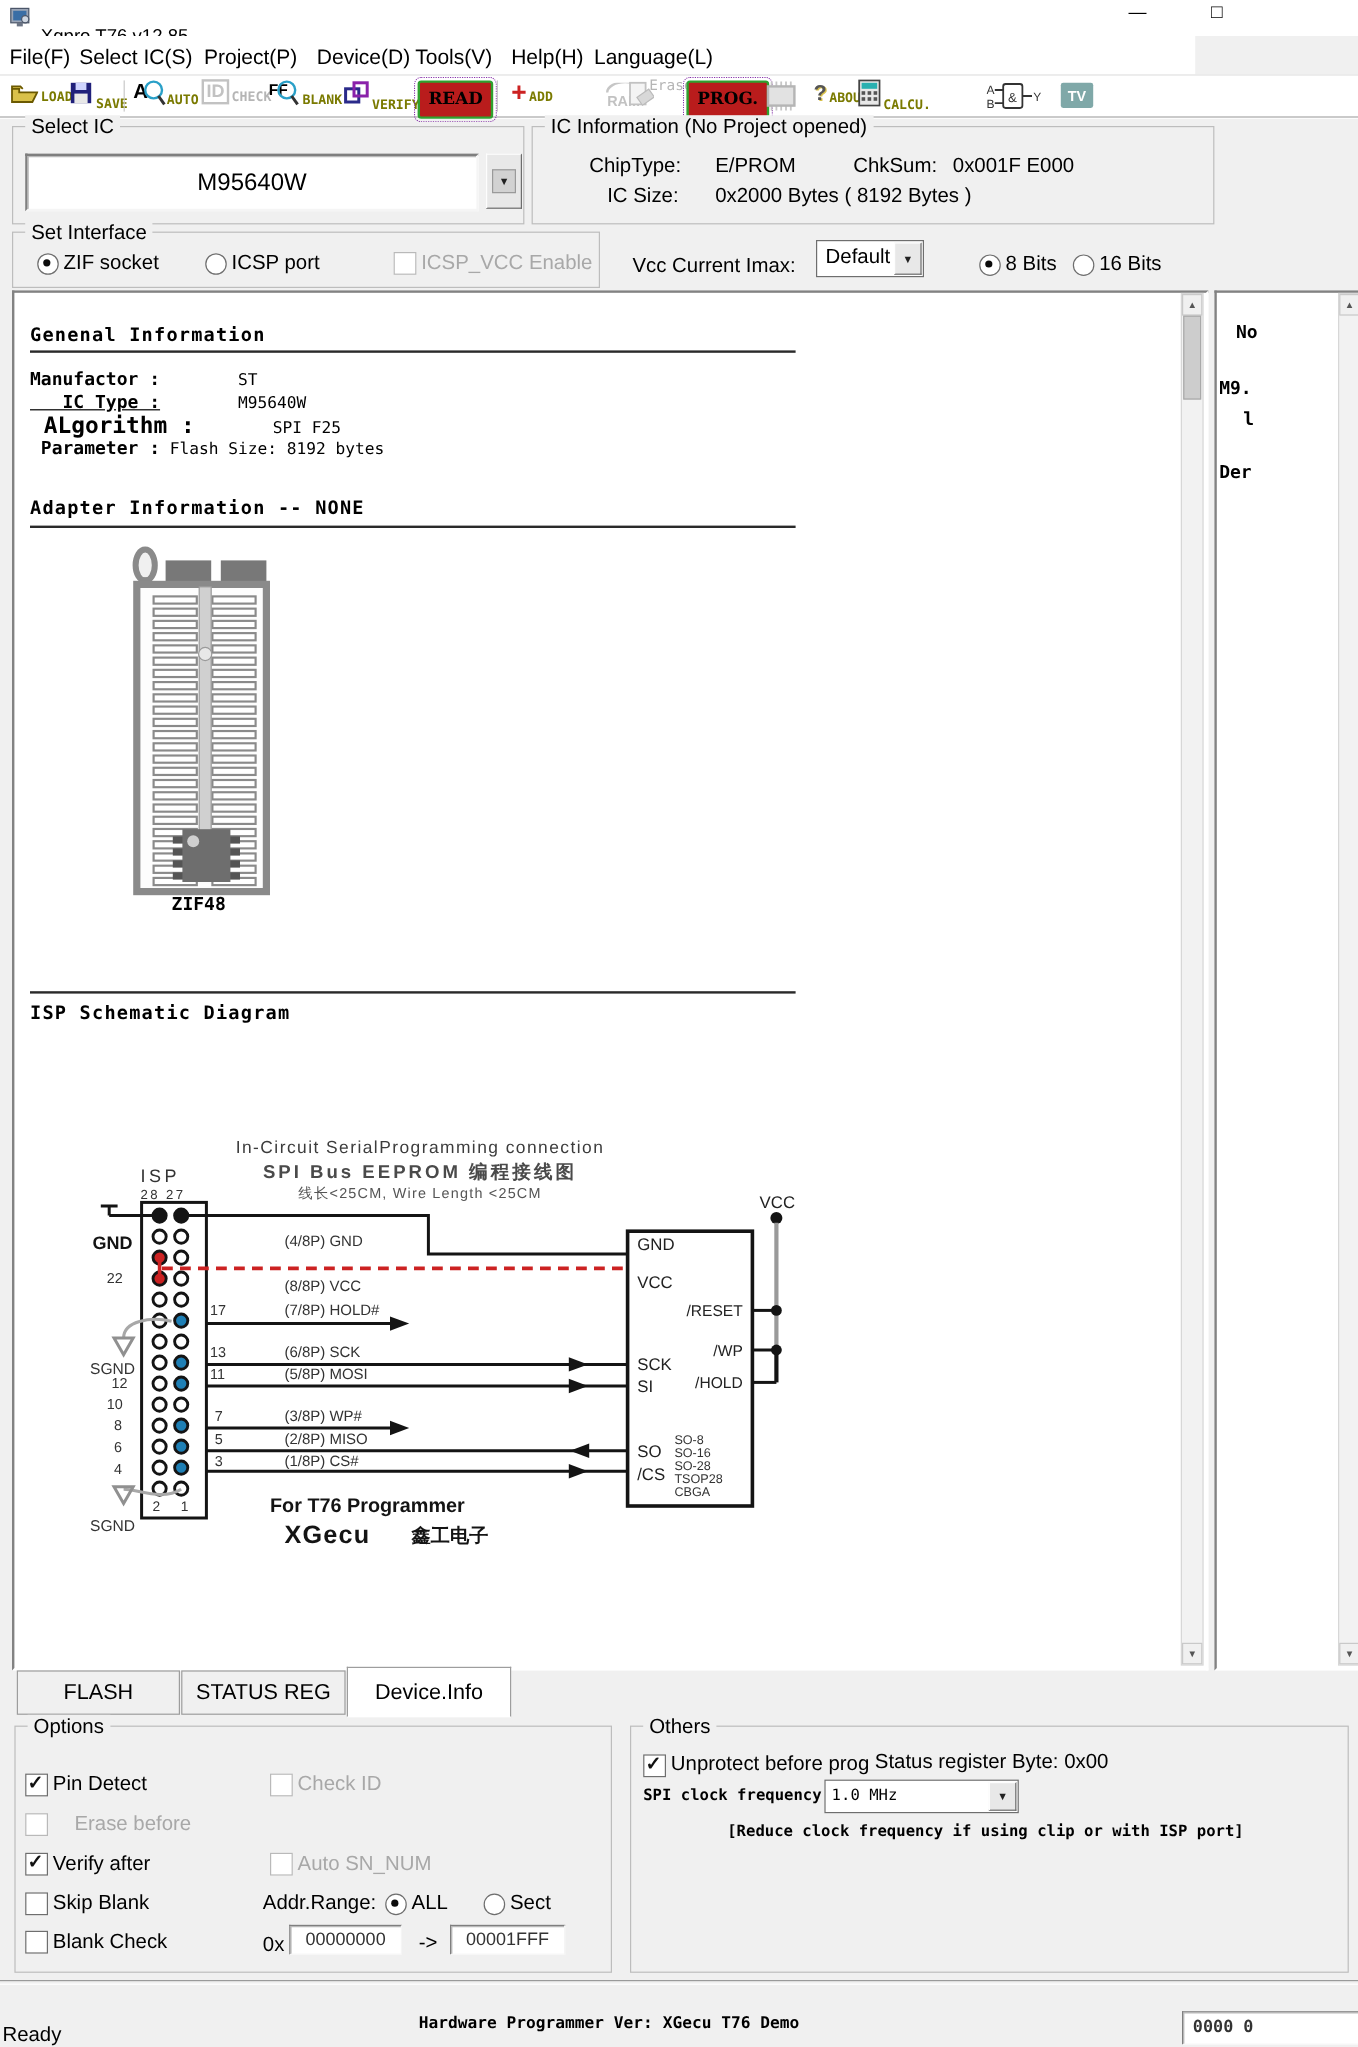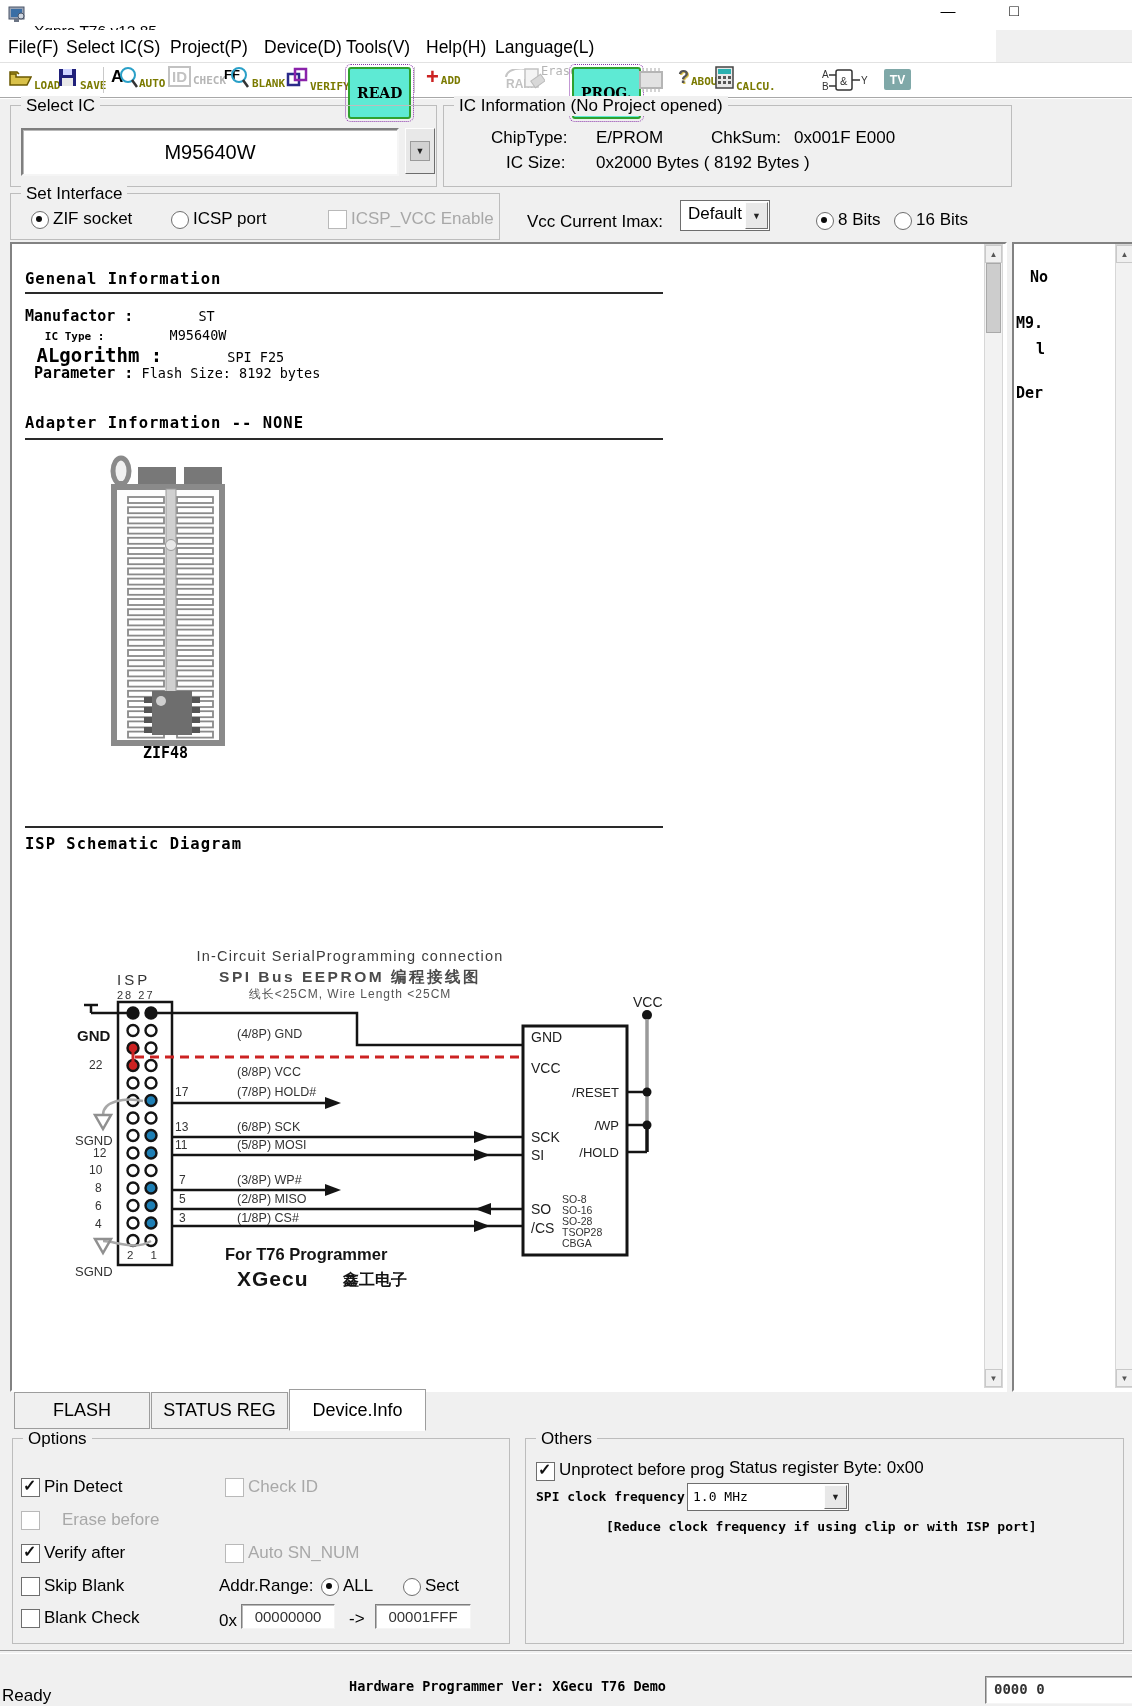--- a/index.html
+++ b/index.html
@@ -26,22 +26,22 @@
   .combo{position:absolute;background:#fff;border:1px solid #6e6e6e;}
   .tab{position:absolute;background:#f0f0f0;border:1px solid #9d9d9d;display:flex;align-items:center;justify-content:center;font-size:18px;}
   .tab.active{background:#fff;border-bottom:1px solid #fff;z-index:3;}
   .sb{position:absolute;background:#f2f2f2;border:1px solid #d7d7d7;}
   .sb-btn{position:absolute;left:0;width:15px;height:16px;background:#f0f0f0;border:1px solid #c9c9c9;
           display:flex;align-items:center;justify-content:center;font-size:8px;color:#555;}
   .sb-thumb{position:absolute;left:1px;width:13px;background:#cdcdcd;border:1px solid #a9a9a9;}
   .hdr{position:absolute;font-family:"DejaVu Sans Mono",monospace;font-weight:bold;font-size:15.5px;letter-spacing:1px;white-space:nowrap;}
   .hdr-line{position:absolute;height:0;border-bottom:2px solid #2a2a2a;}
   .iconbox{display:inline-flex;align-items:flex-end;gap:2px;}
-  .readbox{position:absolute;background:#5eead4;border:2px solid #2fa12f;border-radius:3px;outline:1px dotted #8833aa;
-           outline-offset:2px;font-family:"DejaVu Serif",serif;font-weight:bold;font-size:14px;padding:16px 7px;}
+  .readbox{position:absolute;background:#b91c1c;border:2px solid #2fa12f;border-radius:3px;outline:1px dotted #8833aa;
+           outline-offset:2px;font-family:"DejaVu Serif",serif;font-weight:bold;font-size:14px;padding:6px 7px;}
   svg text{font-family:"Liberation Sans",sans-serif;}
 </style>
 </head>
 <body>
 
 <div id="app">
 
   <div class="abs" style="left:0;top:0;width:1132px;height:30px;background:#fff;">
     <span class="abs" style="left:8px;top:5px;">
       <svg width="20" height="20">
@@ -61,21 +61,21 @@
     <span class="lbl" style="left:66px;top:7px;font-size:17.5px;">Select IC(S)</span>
     <span class="lbl" style="left:170px;top:7px;font-size:17.5px;">Project(P)</span>
     <span class="lbl" style="left:264px;top:7px;font-size:17.5px;">Device(D)</span>
     <span class="lbl" style="left:346px;top:7px;font-size:17.5px;">Tools(V)</span>
     <span class="lbl" style="left:426px;top:7px;font-size:17.5px;">Help(H)</span>
     <span class="lbl" style="left:495px;top:7px;font-size:17.5px;">Language(L)</span>
   </div>
 
   <div class="abs" style="left:0;top:62px;width:1132px;height:34px;background:#fff;border-top:1px solid #e2e2e2;border-bottom:1px solid #a8a8a8;box-shadow:0 1px 0 #fff;">
 
-    <div class="abs iconbox" style="left:8px;top:5px;">
+    <div class="abs iconbox" style="left:8px;top:5px;align-items:center;">
       <span><svg width="24" height="20">
             <path d="M2 6 L2 17 L19 17 L23 9 L8 9 L8 6 L2 6 Z M2 6 L2 4 L9 4 L11 6" fill="#d9c14a" stroke="#6b5900" stroke-width="1.5"></path>
           </svg></span>
       <span class="tb-lbl">LOAD</span>
     </div>
 
     <div class="abs iconbox" style="left:58px;top:5px;">
       <span><svg width="20" height="20">
             <rect x="1" y="1" width="17" height="17" fill="#20207a"></rect>
             <rect x="5" y="1" width="9" height="6" fill="#cfd4ff"></rect>
@@ -237,21 +237,21 @@
   <span class="lbl" style="left:838px;top:210px;">8 Bits</span>
   <span class="rb" style="left:894px;top:212px;"></span>
   <span class="lbl" style="left:916px;top:210px;">16 Bits</span>
 
   <div class="panel3d" style="left:10px;top:242px;width:993px;height:1146px;overflow:hidden;">
     <div class="hdr" style="left:13px;top:26px;">Genenal Information</div>
     <div class="hdr-line" style="left:13px;top:48px;width:638px;"></div>
 
     <div class="abs" style="left:13px;top:62px;font-family:'DejaVu Sans Mono',monospace;">
       <div style="height:19px;"><span class="pre" style="font-weight:bold;font-size:15px;">Manufactor :</span><span class="pre" style="font-size:13.5px;">        ST</span></div>
-      <div style="height:19px;"><span class="pre" style="font-weight:bold;font-size:11px;">   IC Type :</span><span class="pre" style="font-size:13.5px;">        M95640W</span></div>
+      <div style="height:19px;"><span class="pre" style="font-weight:bold;font-size:15px;text-decoration:underline;">   IC Type :</span><span class="pre" style="font-size:13.5px;">        M95640W</span></div>
       <div style="height:19px;"><span class="pre" style="font-weight:bold;font-size:19px;"> ALgorithm :</span><span class="pre" style="font-size:13.5px;">        SPI F25</span></div>
       <div style="height:19px;"><span class="pre" style="font-weight:bold;font-size:15px;"> Parameter :</span><span class="pre" style="font-size:13.5px;"> Flash Size: 8192 bytes</span></div>
     </div>
 
     <div class="hdr" style="left:13px;top:170px;">Adapter Information -- NONE</div>
     <div class="hdr-line" style="left:13px;top:194px;width:638px;"></div>
 
     <div class="abs" style="left:88px;top:211px;">
       <svg width="135" height="295">
         <ellipse cx="21" cy="16" rx="8" ry="13" fill="#f0f0f0" stroke="#8a8a8a" stroke-width="5"></ellipse>

